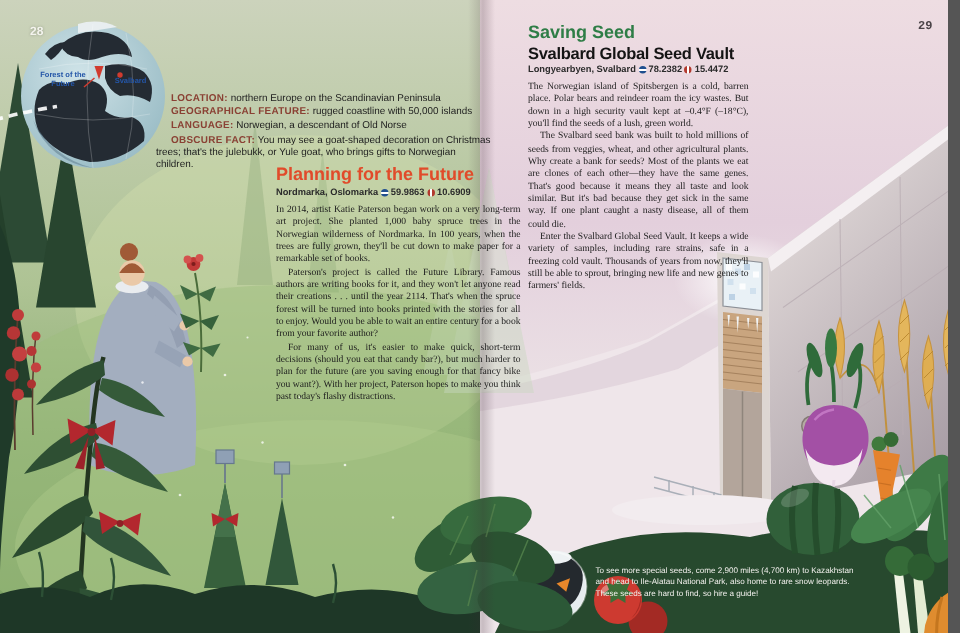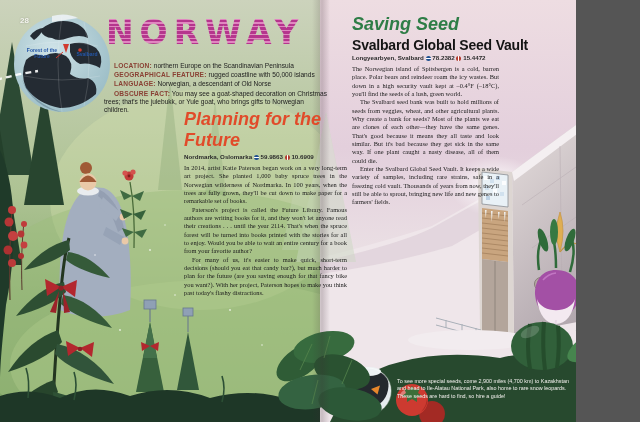--- a/index.html
+++ b/index.html
@@ -1,16 +1,16 @@
 <!DOCTYPE html>
 <html style="--title: #b5368d; --kicker-left: #e14b2a; --kicker-right: #2e7d46; --fact-label: #8a4134;"><head>
 <meta charset="utf-8">
 <style>
   html,body{margin:0;padding:0;background:#555;}
-  .spread{position:relative;width:576px;height:422px;overflow:hidden;font-family:"Liberation Sans",sans-serif;}
+  .spread{position:relative;width:632px;height:422px;overflow:hidden;font-family:"Liberation Sans",sans-serif;}
   .spread svg.art{position:absolute;left:0;top:0;}
 
   .pagenum{position:absolute;font-size:8px;font-weight:bold;}
   .pagenum.left{left:20px;top:16px;color:#f4f4ee;text-shadow:0 0 2px rgba(0,0,0,.25);}
   .pagenum.right{left:612px;top:13px;color:#4a4347;font-family:Liberation Mono, monospace;}
 
   .globe-label{position:absolute;font-size:5px;font-weight:bold;color:#2456a8;text-align:center;line-height:1.15;width:36px;}
   .globe-label.fof{left:24px;top:48px;}
   .globe-label.sv{left:72px;top:52px;width:30px;}
 
@@ -18,24 +18,24 @@
     font-size:33px;font-weight:800;letter-spacing:6px;line-height:1;
     color:var(--title,#b5368d);
     background:repeating-linear-gradient(180deg,var(--title,#b5368d) 0 2.6px,#e087c0 2.6px 3.8px);
     -webkit-background-clip:text;background-clip:text;-webkit-text-fill-color:transparent;}
 
   .facts{position:absolute;left:104px;top:62px;width:224px;font-size:6.6px;line-height:1.25;color:#1d1d1d;}
   .fact{text-indent:10px;margin-bottom:1px;}
   .fact b{color:var(--fact-label,#8a4134);letter-spacing:.2px;}
 
   .col{position:absolute;}
-  .col .kicker{font-size:18px;font-weight:bold;margin:0 0 2px;font-style:italic;}
+  .col .kicker{font-size:12px;font-weight:bold;margin:0 0 2px;}
   .col .kicker.red{color:var(--kicker-left,#e14b2a);}
   .col .kicker.green{color:var(--kicker-right,#2e7d46);}
-  .col h2{margin:0 0 1px;font-size:14px;letter-spacing:-.2px;color:#141414;white-space:nowrap;}
+  .col h2{margin:0 0 1px;font-size:11px;letter-spacing:-.2px;color:#141414;white-space:nowrap;}
   .col .subhead{font-size:6.2px;font-weight:bold;color:#2b2b2b;margin:0 0 4px;}
   .col p{margin:0;font-family:"Liberation Serif",serif;font-size:6.4px;line-height:1.3;text-align:justify;color:#1c1c1c;}
   .col p + p{text-indent:8px;}
   .left-col{left:184px;top:109px;width:163px;}
   .right-col{left:352px;top:14px;width:147px;}
 
   .ci{display:inline-block;width:5px;height:5px;border-radius:50%;vertical-align:-0.5px;}
   .ci.lat{background:linear-gradient(#1f4f8f 38%,#fff 38% 62%,#1f4f8f 62%);}
   .ci.lon{background:linear-gradient(90deg,#b23a2e 38%,#fff 38% 62%,#b23a2e 62%);}
 
@@ -361,21 +361,20 @@
 
     <rect x="312" y="0" width="18" height="422" fill="url(#gutterg)"></rect>
   </svg>
 
   <div class="pagenum left">28</div>
   <div class="pagenum right">29</div>
 
   <div class="globe-label fof">Forest of the Future</div>
   <div class="globe-label sv">Svalbard</div>
 
-  <h1 class="title">NORWAY</h1>
 
   <div class="facts">
     <div class="fact"><b>LOCATION:</b> <span>northern Europe on the Scandinavian Peninsula</span></div>
     <div class="fact"><b>GEOGRAPHICAL FEATURE:</b> <span>rugged coastline with 50,000 islands</span></div>
     <div class="fact"><b>LANGUAGE:</b> <span>Norwegian, a descendant of Old Norse</span></div>
     <div class="fact"><b>OBSCURE FACT:</b> <span>You may see a goat-shaped decoration on Christmas trees; that's the julebukk, or Yule goat, who brings gifts to Norwegian children.</span></div>
   </div>
 
   <div class="col left-col">
     <div class="kicker red">Planning for the Future</div>

